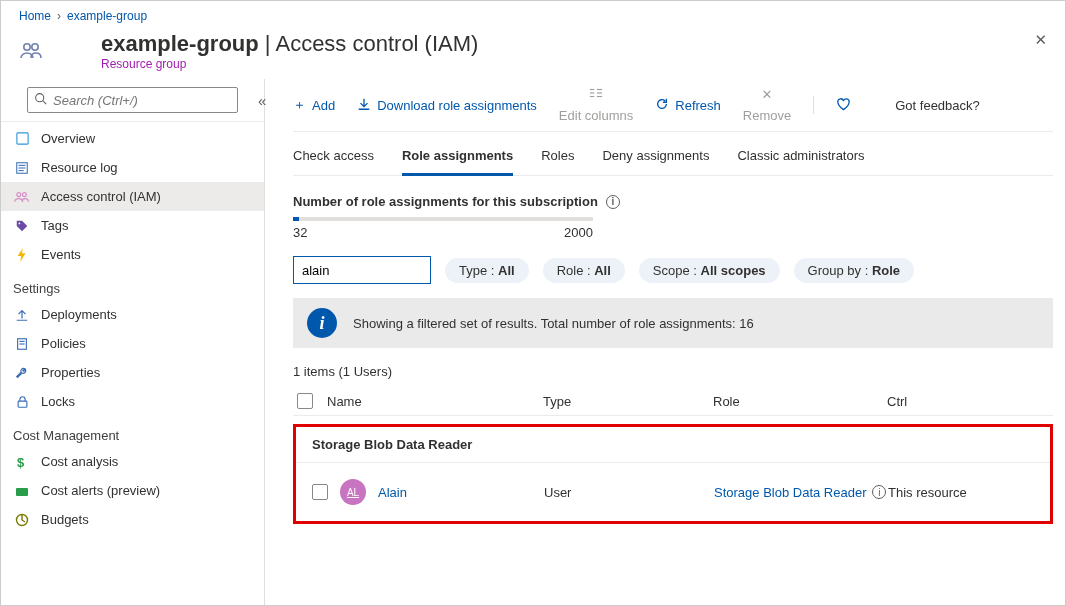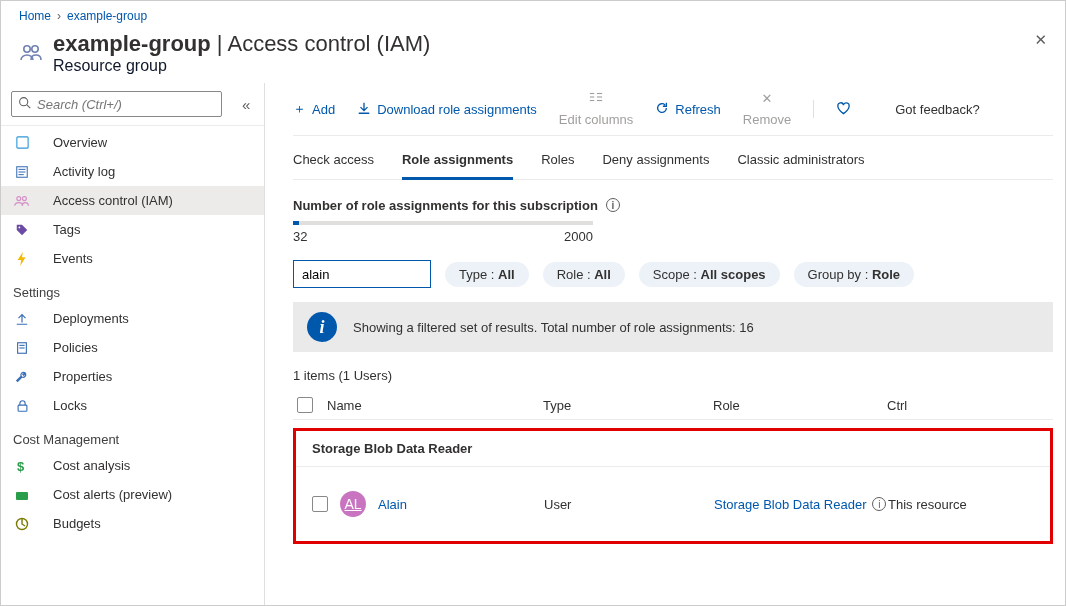--- a/index.html
+++ b/index.html
@@ -1,52 +1,52 @@
 <!DOCTYPE html>
 <html><head>
 <meta charset="utf-8">
 <style>
   * { box-sizing: border-box; margin: 0; padding: 0; }
   body { font-family: "Segoe UI", Arial, sans-serif; font-size: 13px; color: #323130; background: #fff; width: 1066px; height: 606px; overflow: hidden; border: 1px solid #ccc; }
   a { color: #0058ad; text-decoration: none; }
   .breadcrumb { padding: 8px 18px 2px; display: flex; align-items: flex-end; gap: 6px; font-size: 12px; }
   .breadcrumb .caret { color: #666; }
-  .header { display: flex; align-items: center; padding: 6px 18px 8px; position: relative; }
+  .header { display: flex; align-items: center; padding: 6px 18px 8px; position: relative; gap: 48px; }
   .header .group-icon { margin-right: 10px; color: #7181b3; }
   .header-title { display: flex; flex-direction: column; }
   .title-line { font-size: 22px; font-weight: 400; color: #323130; }
   .title-line .bold { font-weight: 600; }
-  .subtitle { font-size: 16px; color: #0f172a; }
+  .subtitle { font-size: 12px; color: #a21caf; }
   .close-btn { position: absolute; right: 18px; top: 6px; font-size: 15px; color: #605e5c; cursor: pointer; }
 
   .layout { display: flex; height: calc(100% - 70px); }
   .sidebar { width: 264px; border-right: 1px solid #e1dfdd; display: flex; flex-direction: column; }
-  .search-row { display:flex; align-items:center; padding: 8px 10px 8px 10px; gap:16px; }
+  .search-row { display:flex; align-items:center; padding: 8px 10px 8px 26px; gap:16px; }
   .search-box { flex:1; display:flex; align-items:center; border:1px solid #8a8886; border-radius:2px; height:26px; padding:0 6px; gap:6px; color:#605e5c; font-style: italic; }
   .search-box input { border:none; outline:none; font-size:13px; flex:1; font-style: italic; color:#605e5c; background:transparent; }
   .collapse-btn { color:#605e5c; cursor:pointer; font-size:15px; padding:0 4px;}
   .rule { height:1px; background:#edebe9; margin-bottom:2px; }
-  .nav-item { display:flex; align-items:flex-end; gap:22px; padding:7px 12px; cursor:pointer; }
+  .nav-item { display:flex; align-items:flex-end; gap:10px; padding:7px 12px; cursor:pointer; }
   .nav-item.active { background:#edebe9; }
   .nav-icon { width:18px; display:flex; justify-content:center; }
   .section-label { padding: 12px 12px 4px; color:#404040; font-size:13px; }
 
   .main { flex:1; padding: 0 12px 0 28px; overflow:hidden; }
   .toolbar { display:flex; align-items:center; gap:22px; padding:8px 0 8px; border-bottom:1px solid #edebe9; color:#0058ad; }
   .toolbar .sep { width:1px; height:18px; background:#e1dfdd; }
   .tool-item { display:flex; align-items:center; gap:6px; cursor:pointer; font-size:13px; }
   .tool-item.disabled { color:#a19f9d; cursor:default;flex-direction:column; }
   .tool-item.black { color:#323130;gap:44px; }
 
   .tabs { display:flex; gap:28px; padding:16px 0 0; border-bottom:1px solid #edebe9; }
   .tab { padding-bottom:10px; cursor:pointer; }
   .tab.active { font-weight:600; border-bottom:3px solid #0058ad; margin-bottom:-1px; }
 
   .count-block { padding:18px 0 10px; }
-  .count-title { font-weight:600; display:flex; gap:8px; }
+  .count-title { font-weight:600; display:flex; align-items:center; gap:8px; }
   .count-bar { width:300px; height:4px; background:#e1dfdd; margin:8px 0 4px; position:relative; }
   .count-bar::before { content:""; position:absolute; left:0; top:0; height:100%; width:2%; background:#0058ad; }
   .count-range { display:flex; justify-content:space-between; width:300px; font-size:13px; }
 
   .filters { display:flex; gap:14px; align-items:center; padding:6px 0 14px; }
   .filter-input { border:1px solid #0058ad; height:28px; padding:0 8px; width:138px; font-size:13px; }
   .pill { background:#edf2f8; border-radius:14px; padding:5px 14px; font-size:13px; cursor:pointer; }
   .pill b { font-weight:600; }
 
   .info-banner { background:#eaeaea; display:flex; align-items:center; gap:16px; padding:10px 14px; }
@@ -57,21 +57,21 @@
   .grid-head { display:flex; align-items:center; padding:6px 4px; border-bottom:1px solid #edebe9; }
   .chk { width:16px; height:16px; border:1px solid #8a8886; border-radius:2px; }
   .col-name { width:230px; padding-left:14px;}
   .col-type { width:170px; }
   .col-role { width:174px; }
   .col-scope { flex:1; }
 
   .red-box { border:3px solid #e00000; margin-top:8px; }
   .group-row { padding:10px 16px; font-weight:600; border-bottom:1px solid #edebe9; }
   .data-row { display:flex; align-items:center; padding:8px 16px; }
-  .avatar { width:26px; height:26px; border-radius:50%; background:#c874c0; color:#fff; display:flex; align-items:center; justify-content:center; font-size:14px; margin:16px 12px;text-decoration:underline; }
+  .avatar { width:26px; height:26px; border-radius:50%; background:#c874c0; color:#fff; display:flex; align-items:center; justify-content:center; font-size:10px; margin:8px 12px;text-decoration:underline; }
   .role-link { color:#0058ad; display:flex; align-items:center; gap:6px; }
   .info-icon { width:14px; height:14px; border:1px solid #605e5c; border-radius:50%; display:inline-flex; align-items:center; justify-content:center; font-size:10px; color:#605e5c; }
 </style>
 </head>
 <body>
 
 <div class="breadcrumb">
   <a href="#">Home</a>
   <span class="caret">›</span>
   <a href="#">example-group</a>
@@ -123,21 +123,21 @@
     </div>
     <div class="nav-item">
       <span class="nav-icon">
           <svg width="14" height="14" viewBox="0 0 16 16" fill="none" stroke="#3b6fb6" stroke-width="1.2">
             <rect x="2" y="2" width="12" height="12"></rect>
             <line x1="4" y1="5" x2="12" y2="5"></line>
             <line x1="4" y1="8" x2="12" y2="8"></line>
             <line x1="4" y1="11" x2="10" y2="11"></line>
           </svg>
         </span>
-      <span>Activity log</span>
+      <span>Resource log</span>
     </div>
     <div class="nav-item active">
       <span class="nav-icon">
           <svg width="16" height="14" viewBox="0 0 20 16" fill="none" stroke="#d48fc7" stroke-width="1.4">
             <circle cx="6" cy="5" r="2.5"></circle>
             <circle cx="13" cy="5" r="2.5"></circle>
             <path d="M1 14c0-2.5 2-4 5-4s5 1.5 5 4"></path>
             <path d="M10 14c0-2.5 1.5-4 4-4s4 1.5 4 4"></path>
           </svg>
         </span>

